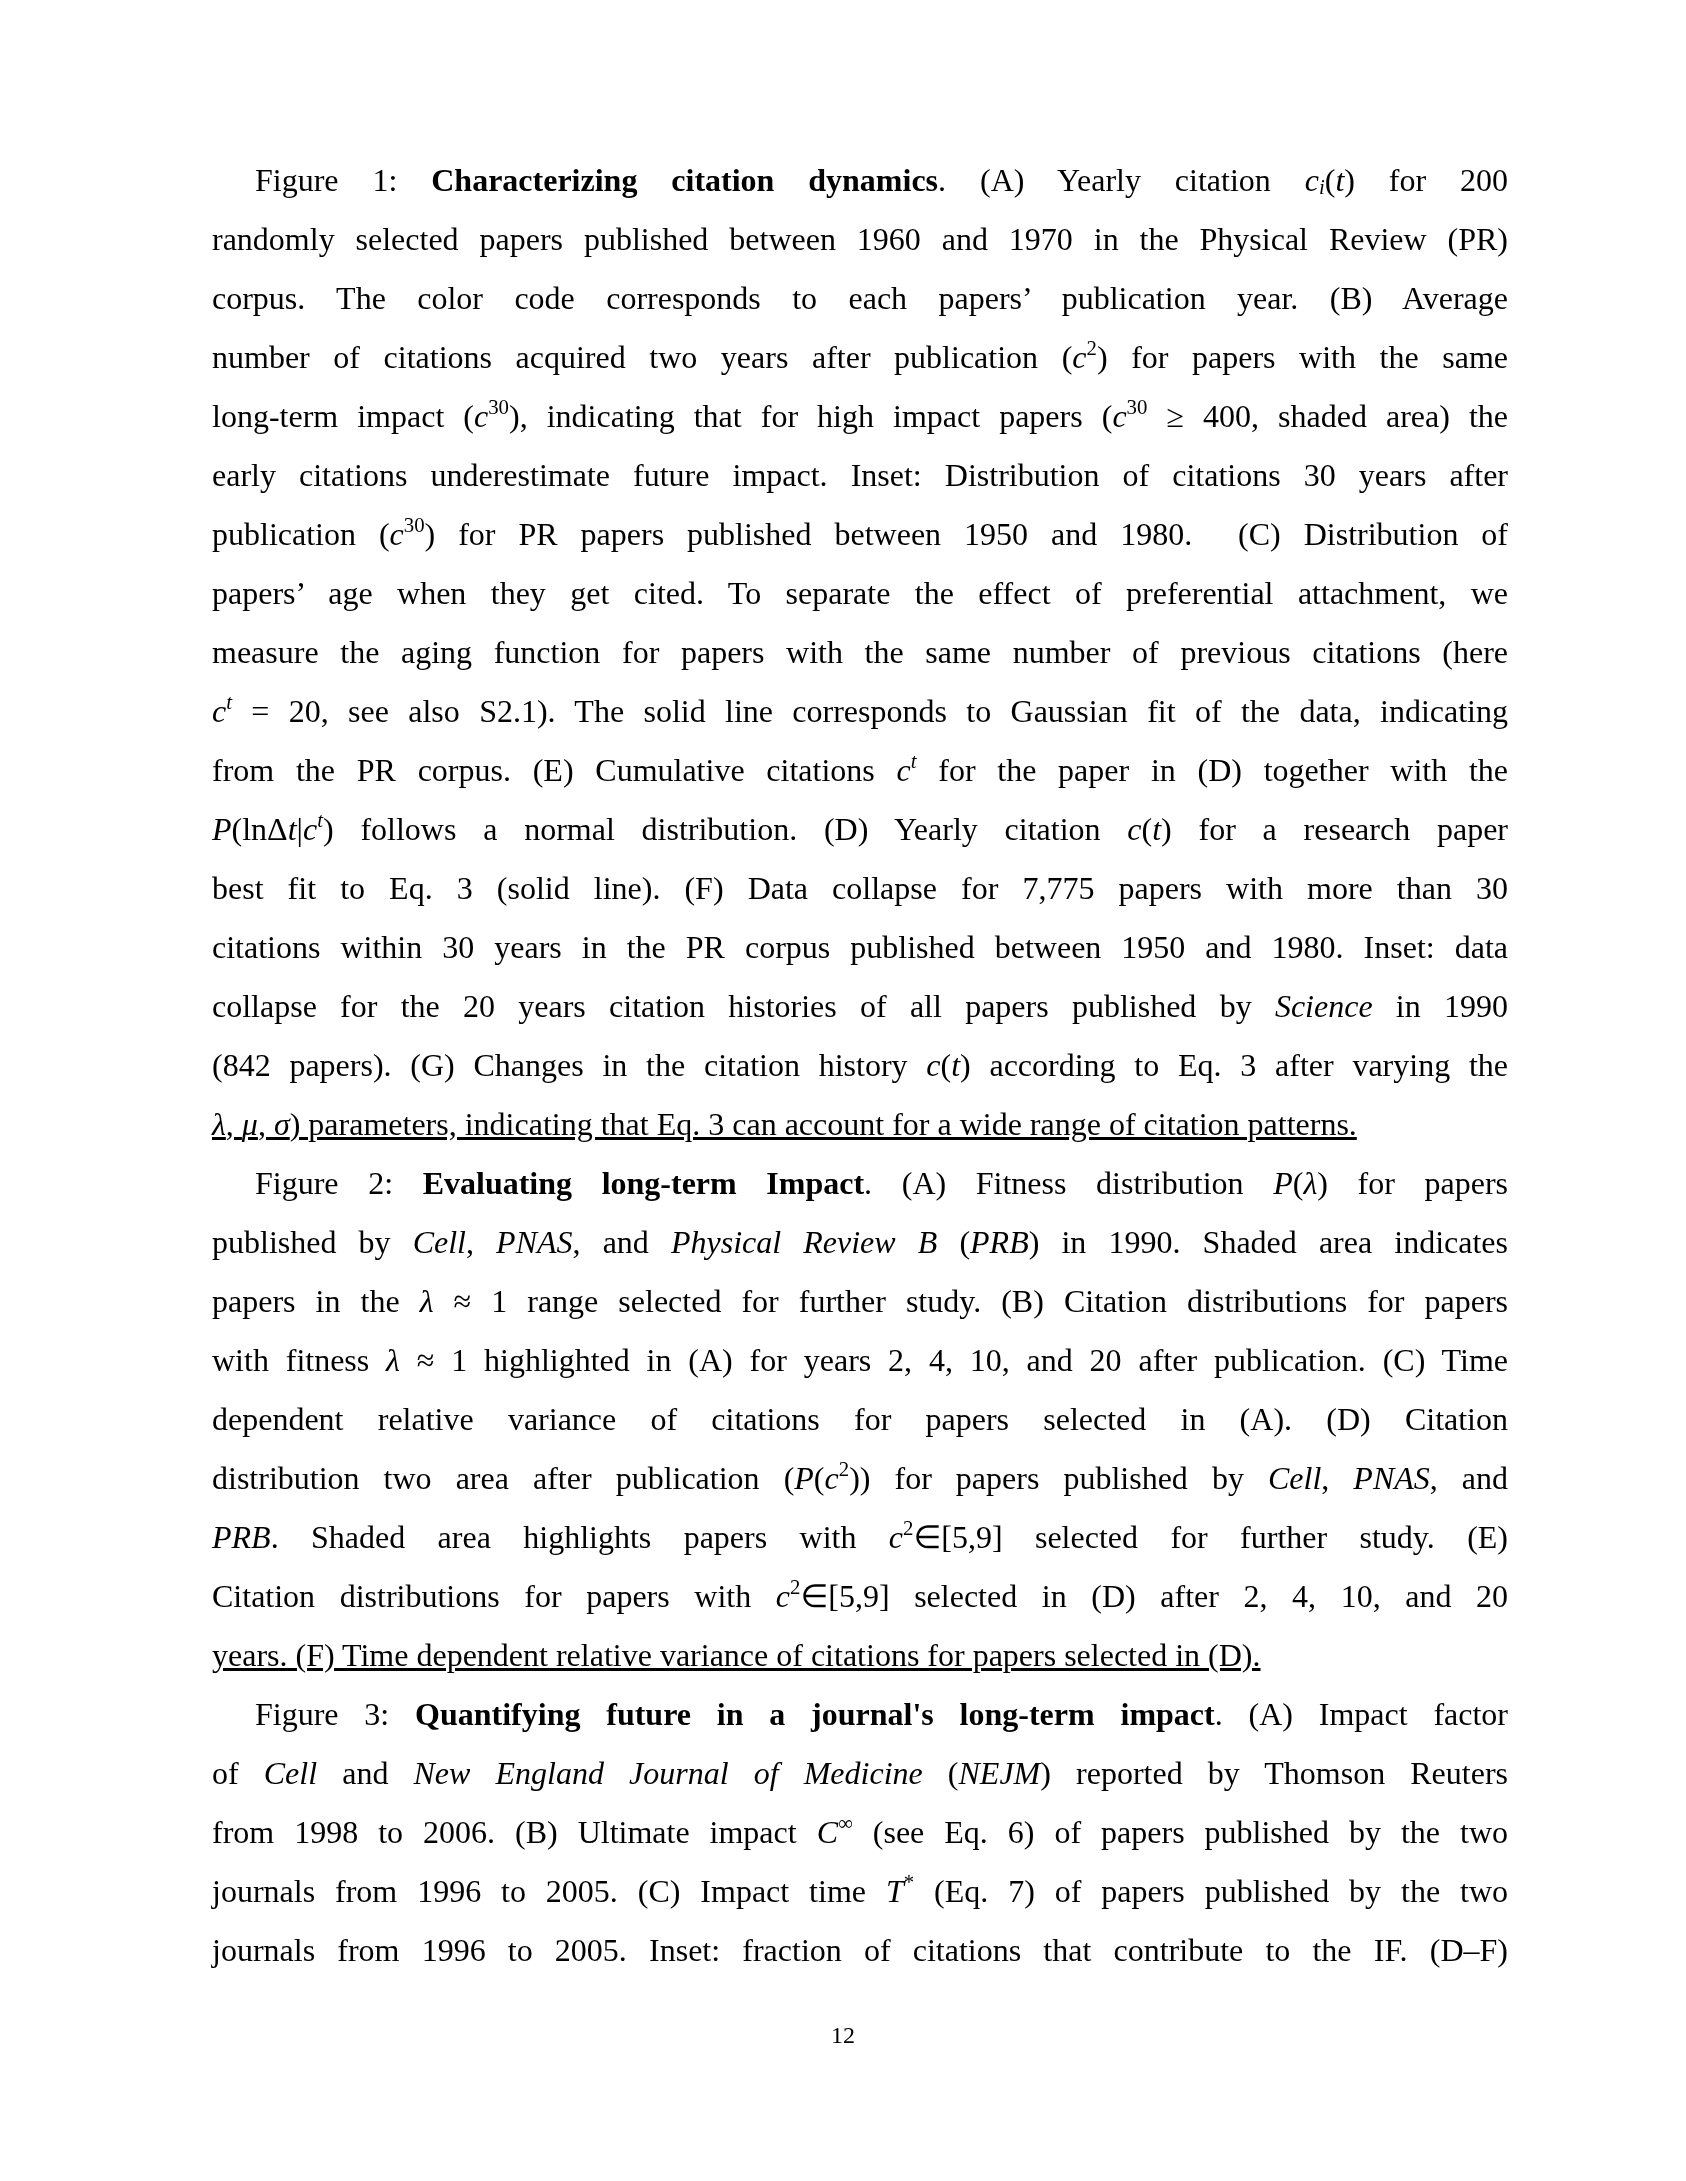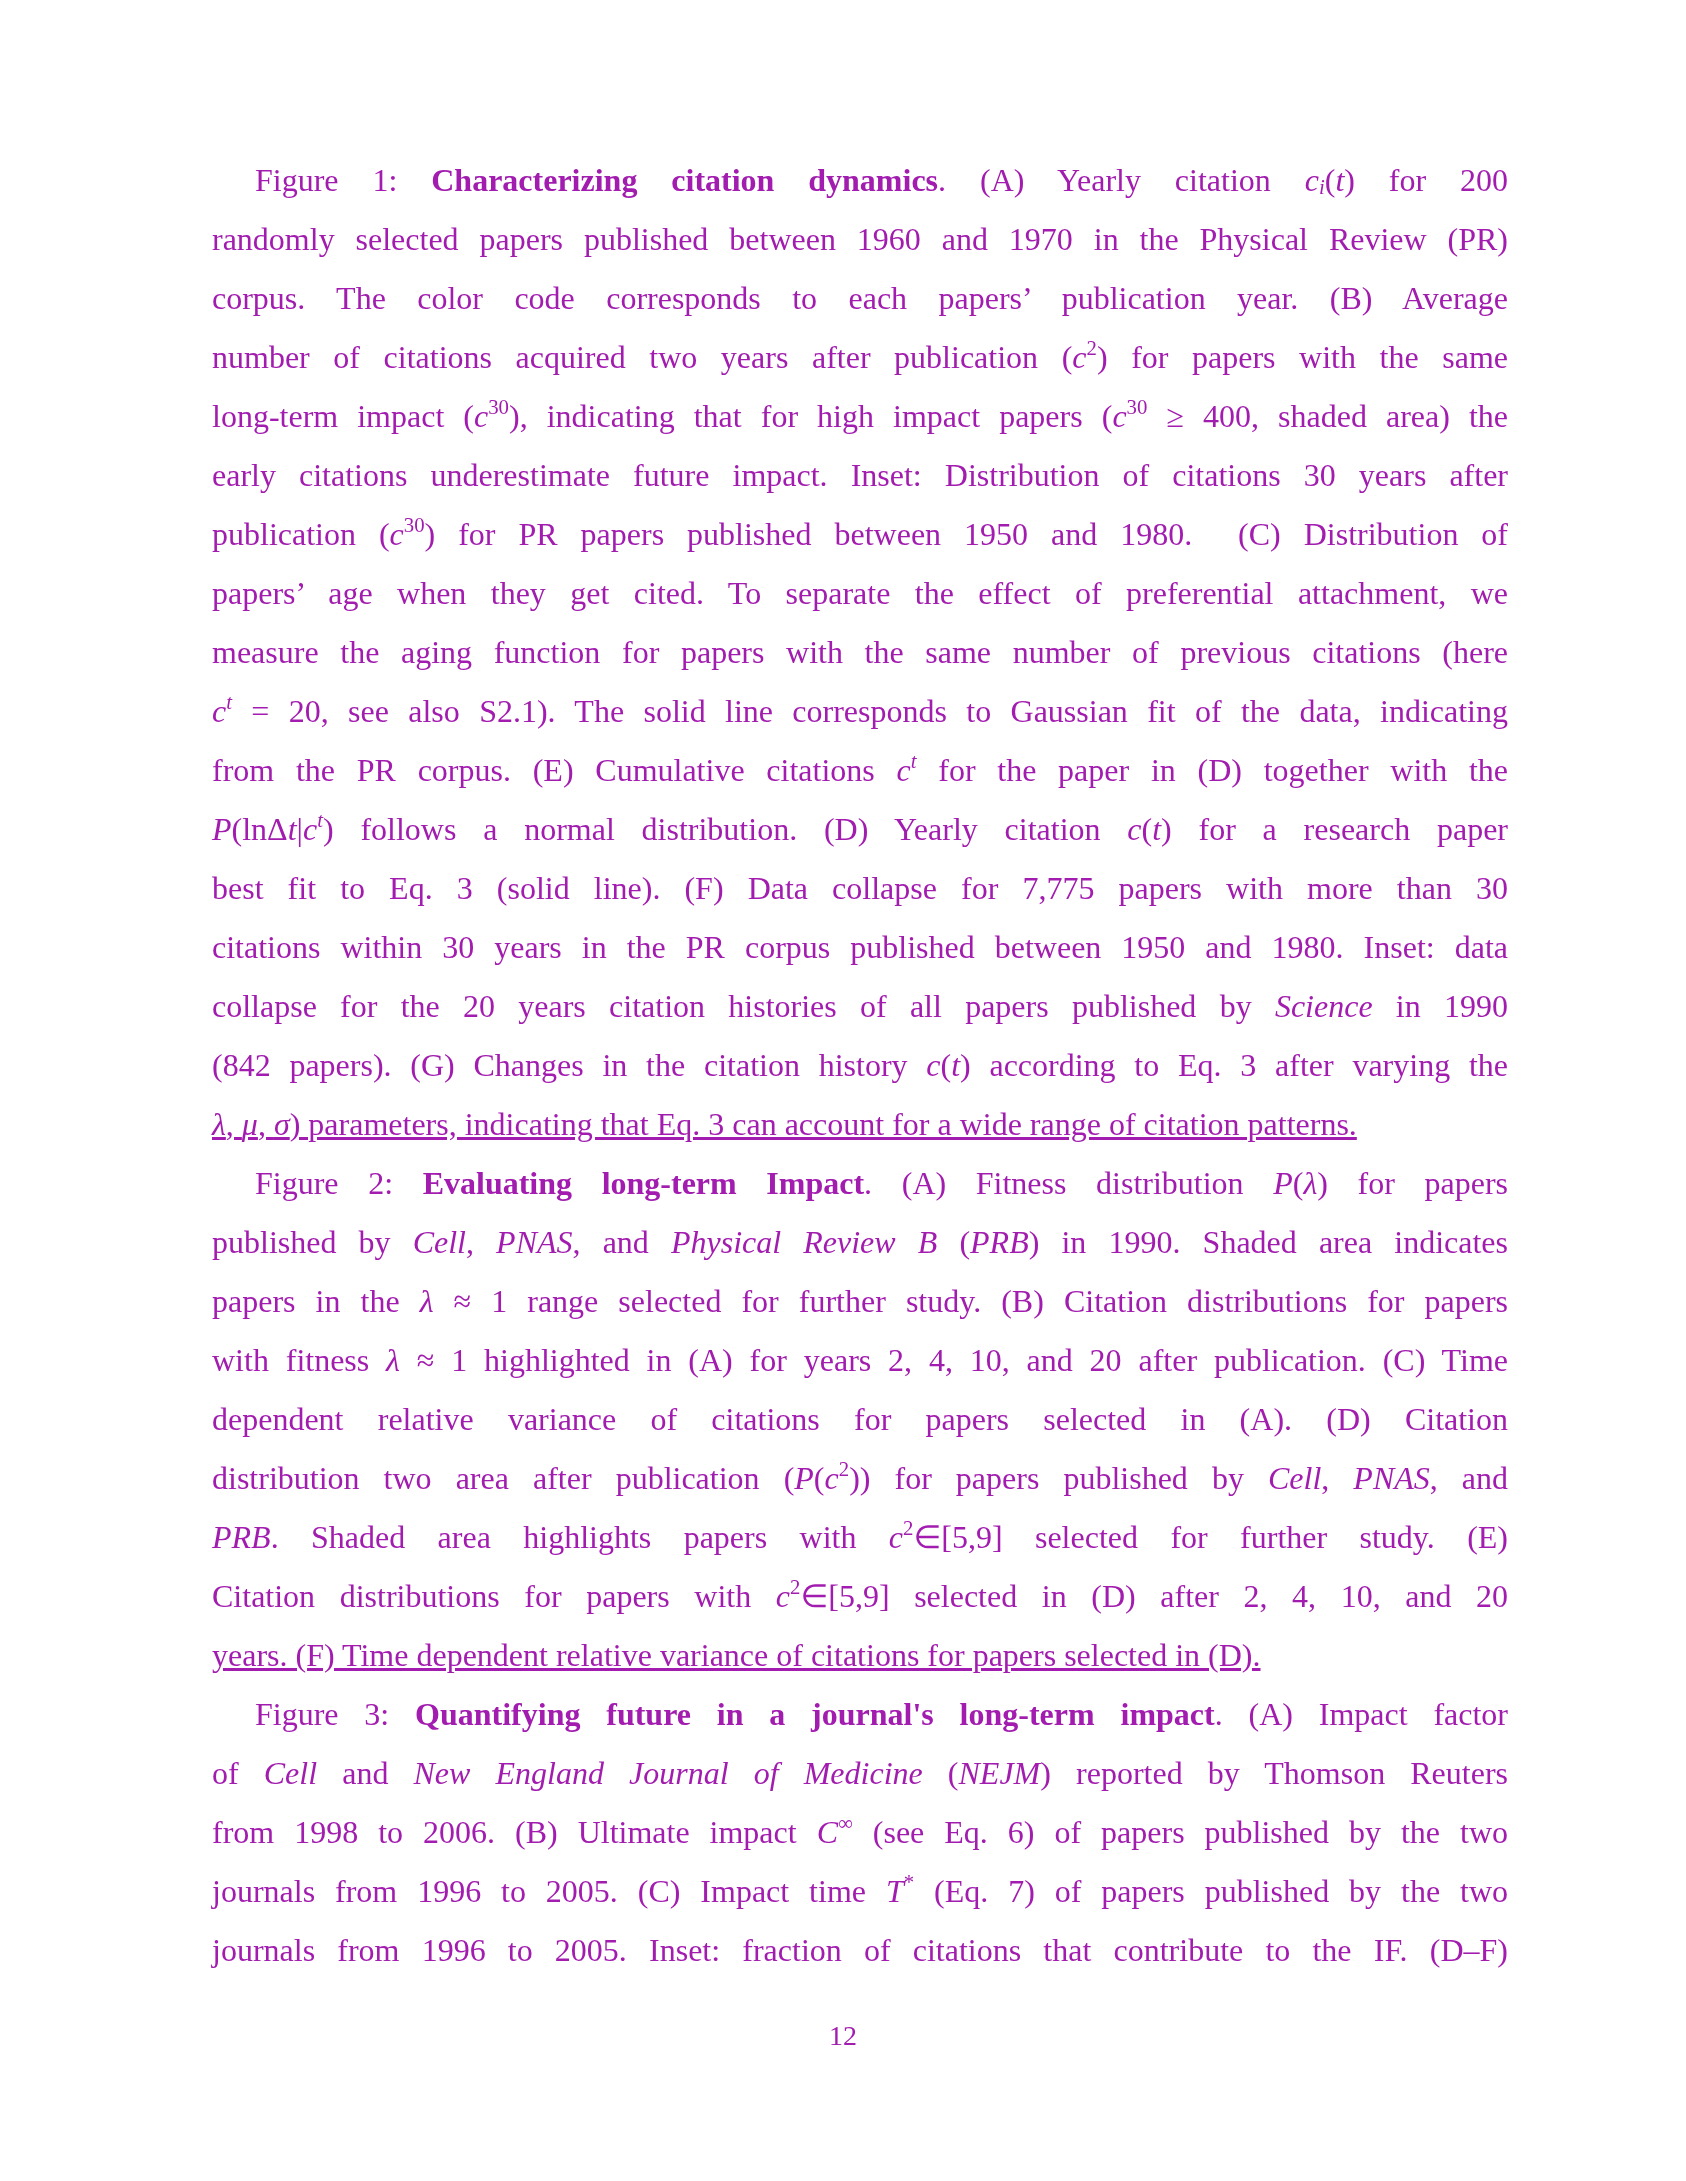--- a/index.html
+++ b/index.html
@@ -1,21 +1,21 @@
 <!DOCTYPE html>
 <html style="font-size:14.7px"><head>
 <meta charset="utf-8">
 <style>
   html, body { margin: 0; padding: 0; background: #ffffff; }
   .page {
     position: relative;
     width: 1686px;
     height: 2182px;
     background: #ffffff;
-    color: #a21caf;
+    color: #000000;
     font-family: "Liberation Serif", serif;
     overflow: hidden;
   }
   .text-block {
     position: absolute;
     left: 212px;
     top: 151px;
     width: 1296px;
     font-size: 32px;
     line-height: 59px;
@@ -34,21 +34,21 @@
   .b { font-weight: bold; }
   .i { font-style: italic; }
   .sup { font-size: 65%; position: relative; top: -0.62em; line-height: 0; }
   .sub { font-size: 65%; position: relative; top: 0.16em; line-height: 0; }
   .page-number {
     position: absolute;
     top: 2017px;
     left: 0;
     width: 100%;
     text-align: center;
-    font-size: 28px;
+    font-size: 24px;
     line-height: 37px;
   }
 </style>
 </head>
 <body>
 
 <div class="page">
   <div class="text-block" id="text-block">
       <div class="line indent"><span>Figure 1: </span><span class="b">Characterizing citation dynamics</span><span>. (A) Yearly citation </span><span class="i">c</span><span class="i sub">i</span><span>(</span><span class="i">t</span><span>) for 200</span></div>
       <div class="line"><span>randomly selected papers published between 1960 and 1970 in the Physical Review (PR)</span></div>

